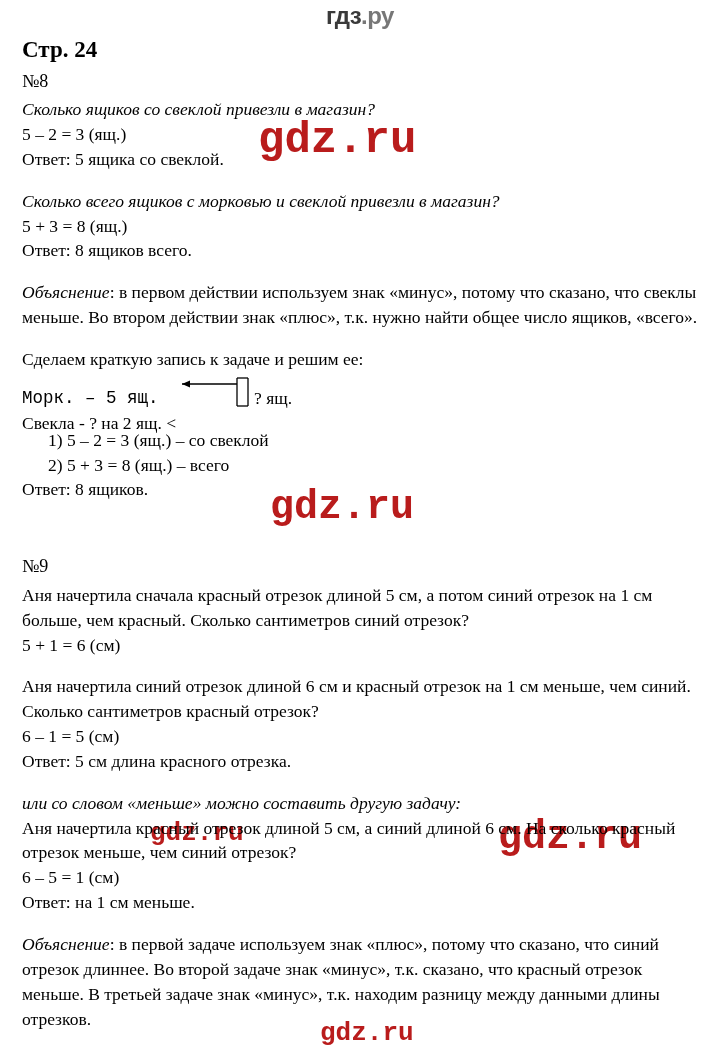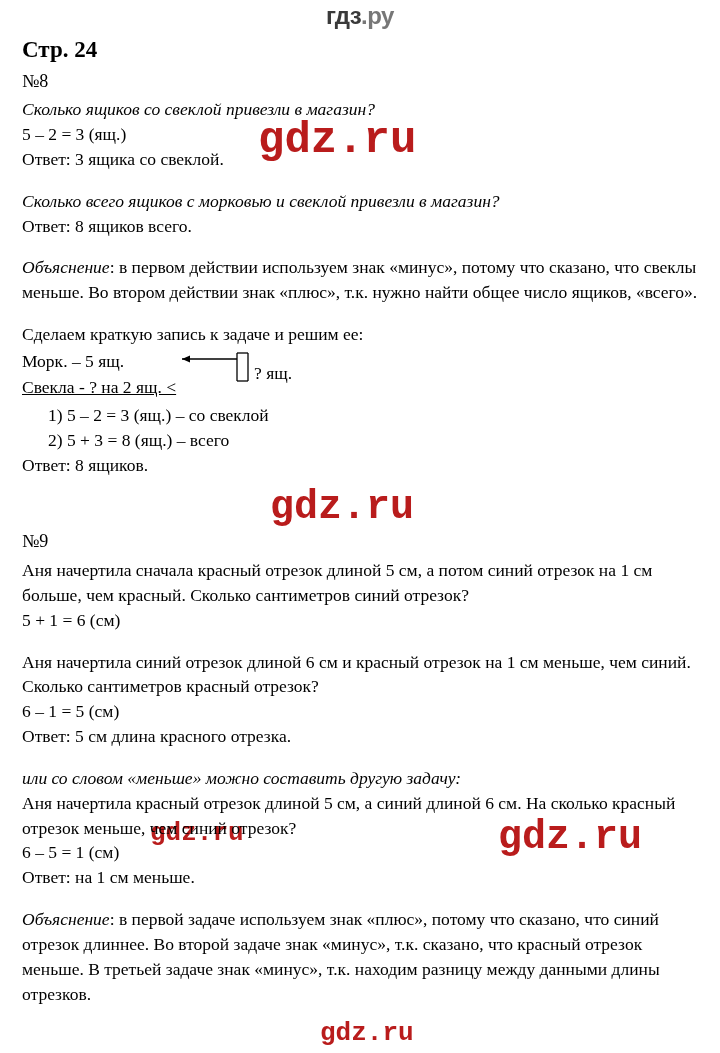--- a/index.html
+++ b/index.html
@@ -80,28 +80,28 @@
   .indent-item { padding-left: 26px; }
 
   
   .schema {
     position: relative;
     margin-top: 2px;
     height: 54px;
   }
   .schema .line1 {
     position: absolute;
-    top: 0;
+    top: 12px;
     left: 0;
+    font-family: Liberation Mono, monospace;
   }
   .schema .line2 {
     position: absolute;
-    top: 26px;
+    top: 37px;
     left: 0;
-    text-decoration: underline;
   }
   .schema .brace-label {
     position: absolute;
     top: 12px;
     left: 232px;
     font-size: 17.5px;
   }
   .schema svg {
     position: absolute;
     top: 0;
@@ -124,25 +124,26 @@
   <div class="watermark wm5">gdz.ru</div>
 
   <div class="content">
 
     <div class="page-num">Стр. 24</div>
 
     <div class="task-num">№8</div>
 
     <p class="para italic">Сколько ящиков со свеклой привезли в магазин?</p>
     <p class="para">5 – 2 = 3 (ящ.)</p>
-    <p class="para">Ответ: 3 ящика со свеклой.</p>
+    <p class="para">Ответ: 5 ящика со свеклой.</p>
 
     <div class="gap-m"></div>
 
     <p class="para italic">Сколько всего ящиков с морковью и свеклой привезли в магазин?</p>
+    <p class="para">5 + 3 = 8 (ящ.)</p>
     <p class="para">Ответ: 8 ящиков всего.</p>
 
     <div class="gap-m"></div>
 
     <p class="para"><span class="italic">Объяснение</span><span>: в первом действии используем знак «минус», потому что сказано, что свеклы меньше. Во втором действии знак «плюс», т.к. нужно найти общее число ящиков, «всего».</span></p>
 
     <div class="gap-m"></div>
 
     <p class="para underline"><span>Сделаем краткую запись к задаче и решим ее</span>:</p>
 

